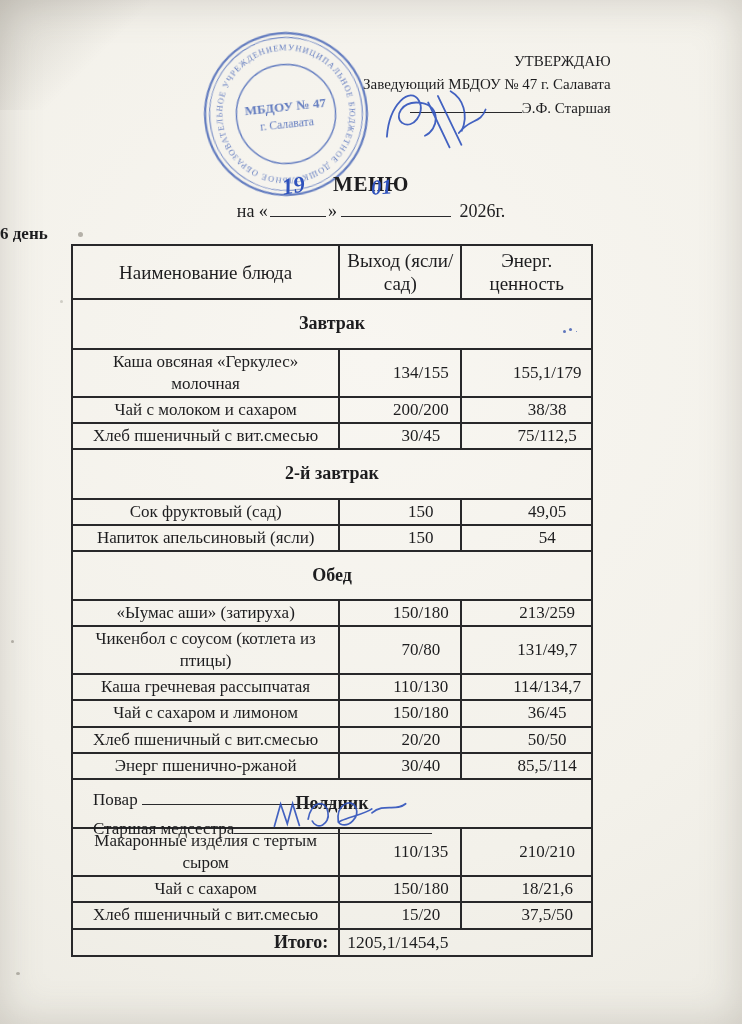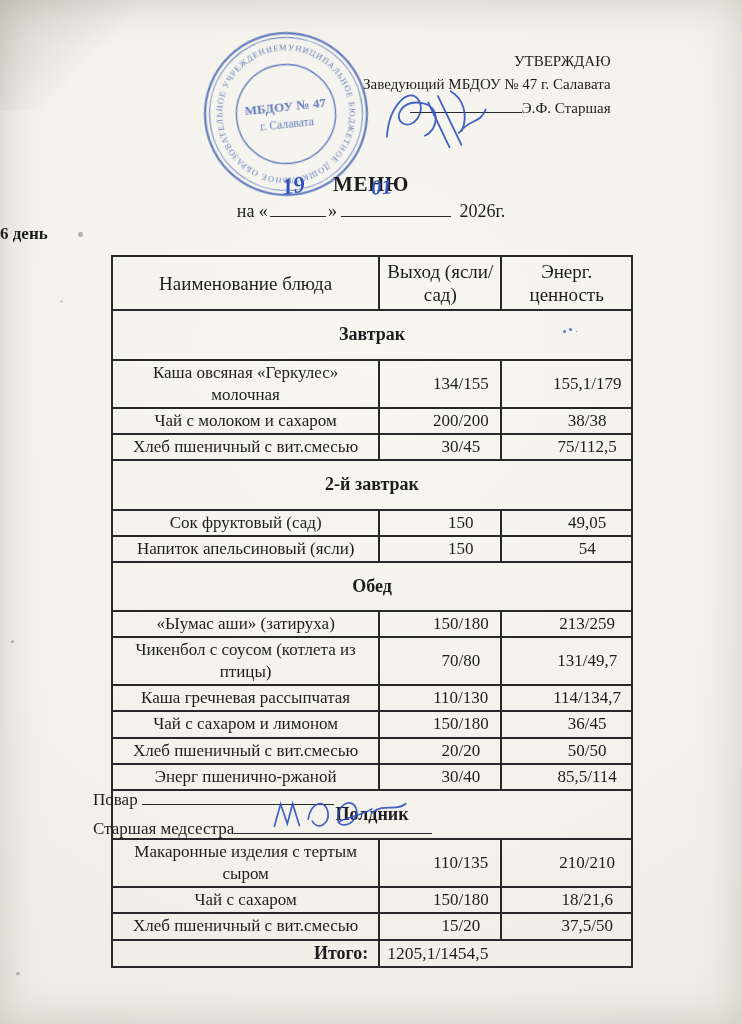--- a/index.html
+++ b/index.html
@@ -42,21 +42,21 @@
   .menu-title { position: absolute; left: 0; top: 172px; width: 100%; text-align: center; font-weight: bold; font-size: 21px; letter-spacing: 0.5px; }
   .date-line { position: absolute; left: 0; top: 199px; width: 100%; text-align: center; font-size: 18px; }
   .day-blank { width: 56px; margin: 0 2px; }
   .month-blank { width: 110px; margin: 0 4px; }
   .hw { position: absolute; font-style: italic; color: #2f52bc; font-weight: bold; }
   .hw-day { left: 12px; top: -26px; font-size: 23px; transform: rotate(-9deg); }
   .hw-month { left: 30px; top: -24px; font-size: 21px; transform: rotate(-4deg); }
   .day-label { position: absolute; left: 0; top: 224px; width: 100%; text-align: left; font-weight: bold; font-size: 17px; }
 
   
-  table.menu { position: absolute; left: 71px; top: 255px; width: 522px; border-collapse: collapse; margin-left: 40px; }
+  table.menu { position: absolute; left: 71px; top: 244px; width: 522px; border-collapse: collapse; }
   .menu th, .menu td { border: 2px solid #28282a; }
   .menu th { font-size: 19px; font-weight: normal; padding: 3px 4px; line-height: 1.22; text-align: center; vertical-align: middle; }
   .menu td { font-size: 17px; padding: 1px 7px; line-height: 1.3; }
   .menu td.dish { text-align: center; }
   .menu td.val { text-align: center; padding-left: 48px; }
   .menu tr.section-row td { font-weight: bold; text-align: center; font-size: 18px; padding: 12px 4px; }
   .menu td.total-label { font-weight: bold; text-align: right; font-size: 18px; padding-right: 10px; }
   .menu td.total-value { text-align: left; font-size: 17.5px; }
 
   

